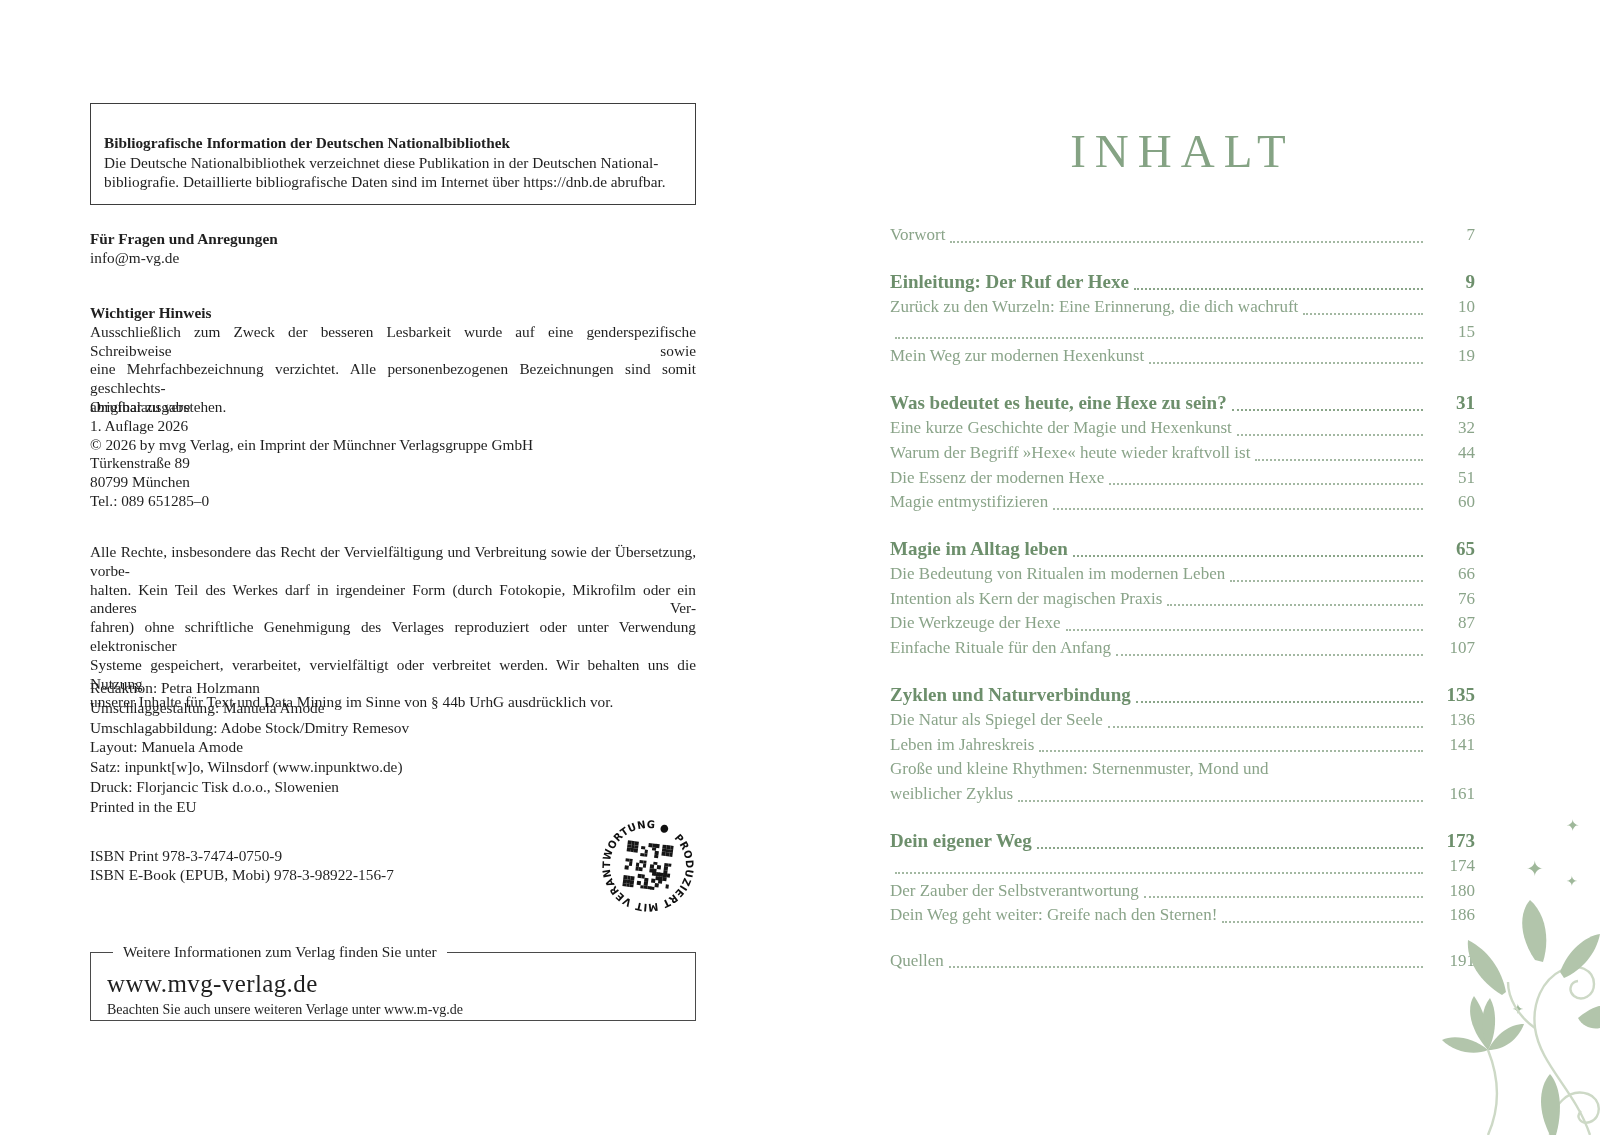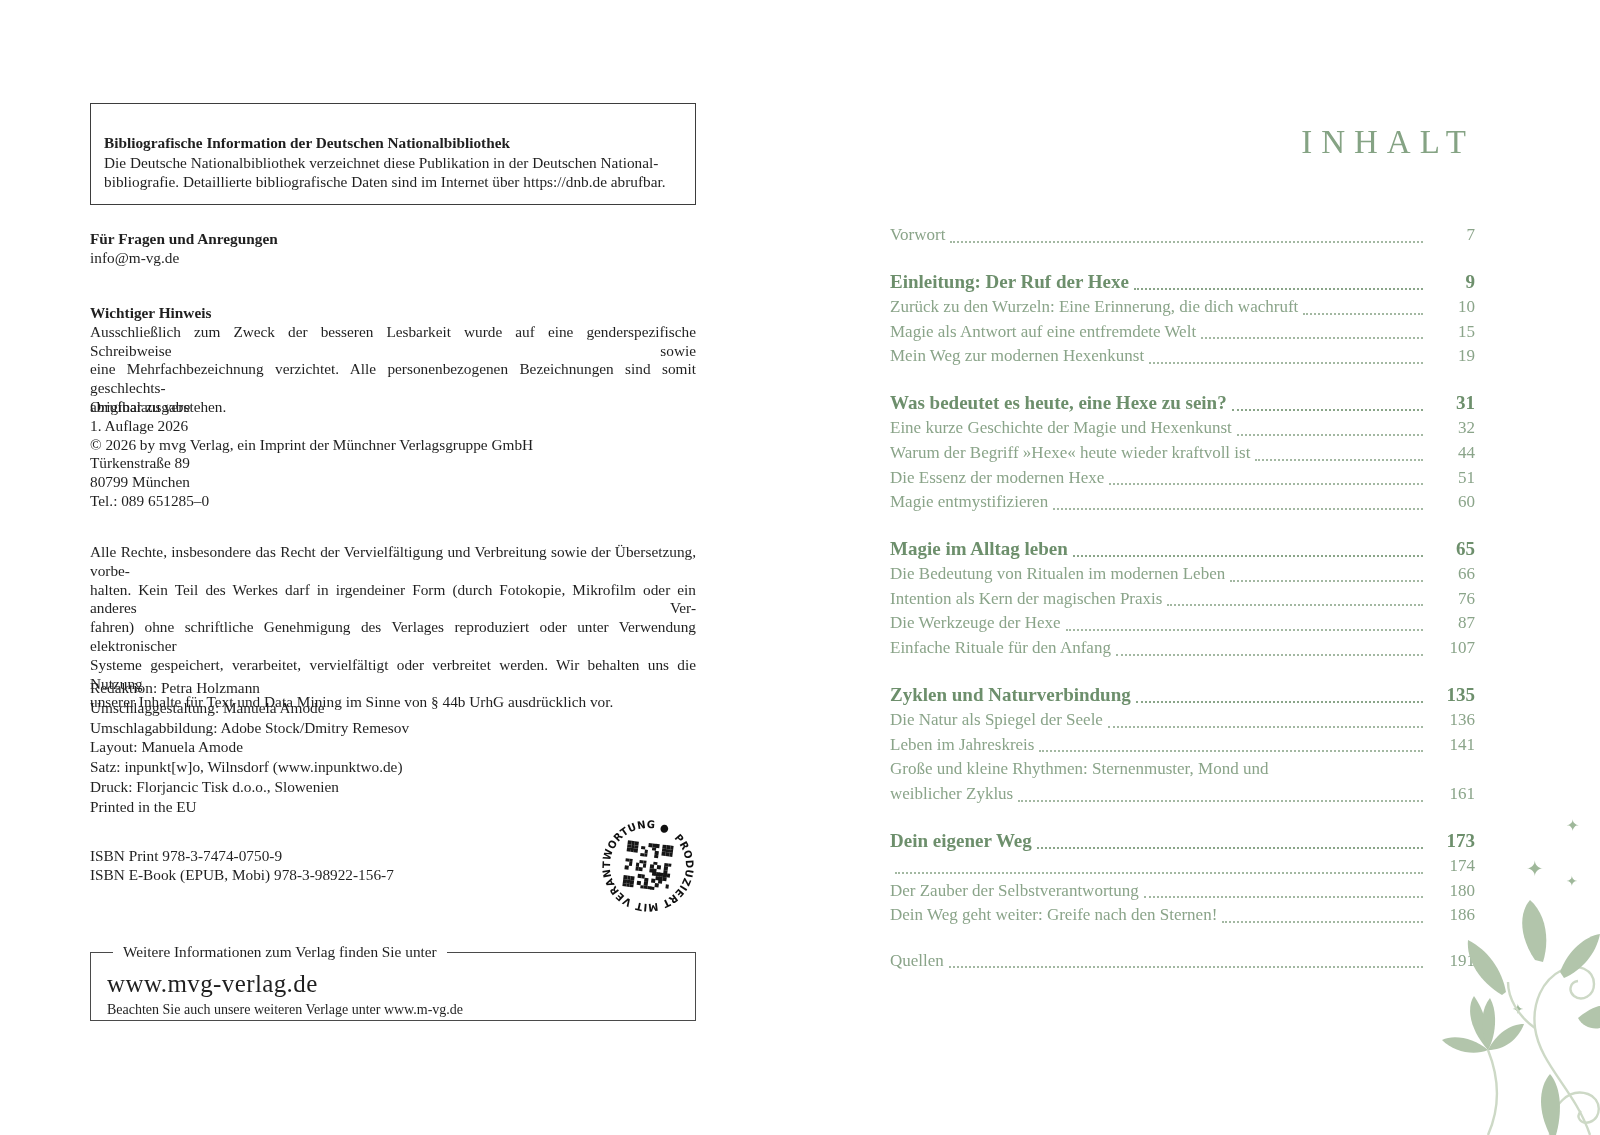--- a/index.html
+++ b/index.html
@@ -24,21 +24,21 @@
               letter-spacing:.5px;fill:#101010;}
   .qr{position:absolute;left:25px;top:25px;width:46px;height:46px;transform:rotate(7deg);}
   .qr i{position:absolute;display:block;background:#161616;}
   
   .footer-box{position:absolute;top:952px;left:0;right:0;height:69px;border:1px solid #4a4a4a;
               padding:8px 16px 0;box-sizing:border-box;}
   .fb-label{position:absolute;top:-10px;left:22px;background:#fff;padding:0 10px;font-size:15.3px;}
   .fb-url{font-size:25px;font-weight:normal;letter-spacing:.4px;margin-top:9px;}
   .fb-note{font-size:14px;margin-top:4px;}
   
-  .inhalt{position:absolute;top:124px;left:0;right:0;text-align:right;font-size:33px;
+  .inhalt{position:absolute;top:124px;left:0;right:0;text-align:center;font-size:47px;
           letter-spacing:9px;color:var(--inhalt-title-green,#85a384);}
   .toc{position:absolute;top:223px;left:0;right:0;}
   .toc-row{display:flex;align-items:baseline;font-size:17px;line-height:24.6px;
            color:var(--toc-sub-green,#8aa489);}
   .toc-row .lab{white-space:nowrap;}
   .toc-row .dots{flex:1;border-bottom:2px dotted var(--leader-dot-green,#a3b8a2);
                  margin:0 6px 5px 5px;align-self:flex-end;}
   .toc-row .pg{min-width:46px;text-align:right;}
   .toc-row.chapter{font-size:19px;line-height:26.5px;font-weight:bold;
                    color:var(--toc-chapter-green,#6d8f6c);}
@@ -224,21 +224,20 @@
           <span class="lab">Einleitung: Der Ruf der Hexe</span>
           <span class="dots"></span>
           <span class="pg">9</span>
         </div>
         <div class="toc-row sub">
           <span class="lab">Zurück zu den Wurzeln: Eine Erinnerung, die dich wachruft</span>
           <span class="dots"></span>
           <span class="pg">10</span>
         </div>
         <div class="toc-row sub">
-          <span class="lab">Magie als Antwort auf eine entfremdete Welt</span>
           <span class="dots"></span>
           <span class="pg">15</span>
         </div>
         <div class="toc-row sub">
           <span class="lab">Mein Weg zur modernen Hexenkunst</span>
           <span class="dots"></span>
           <span class="pg">19</span>
         </div>
         <div class="toc-gap"></div>
         <div class="toc-row chapter">

